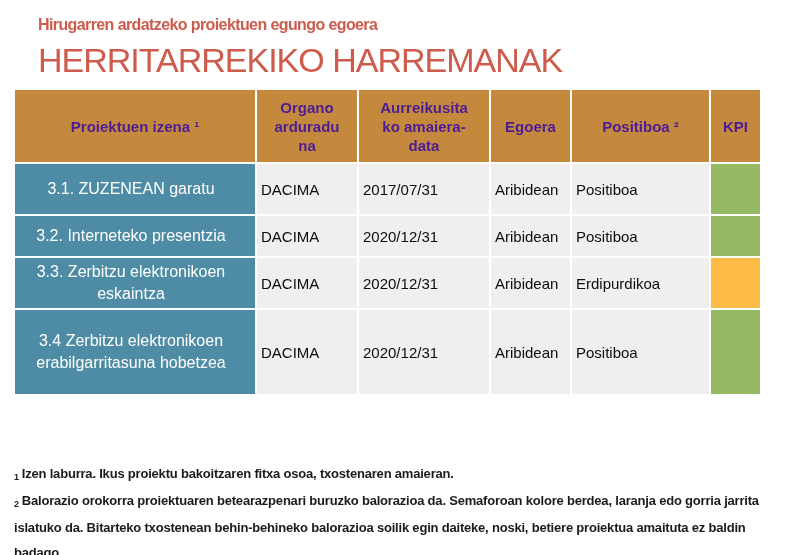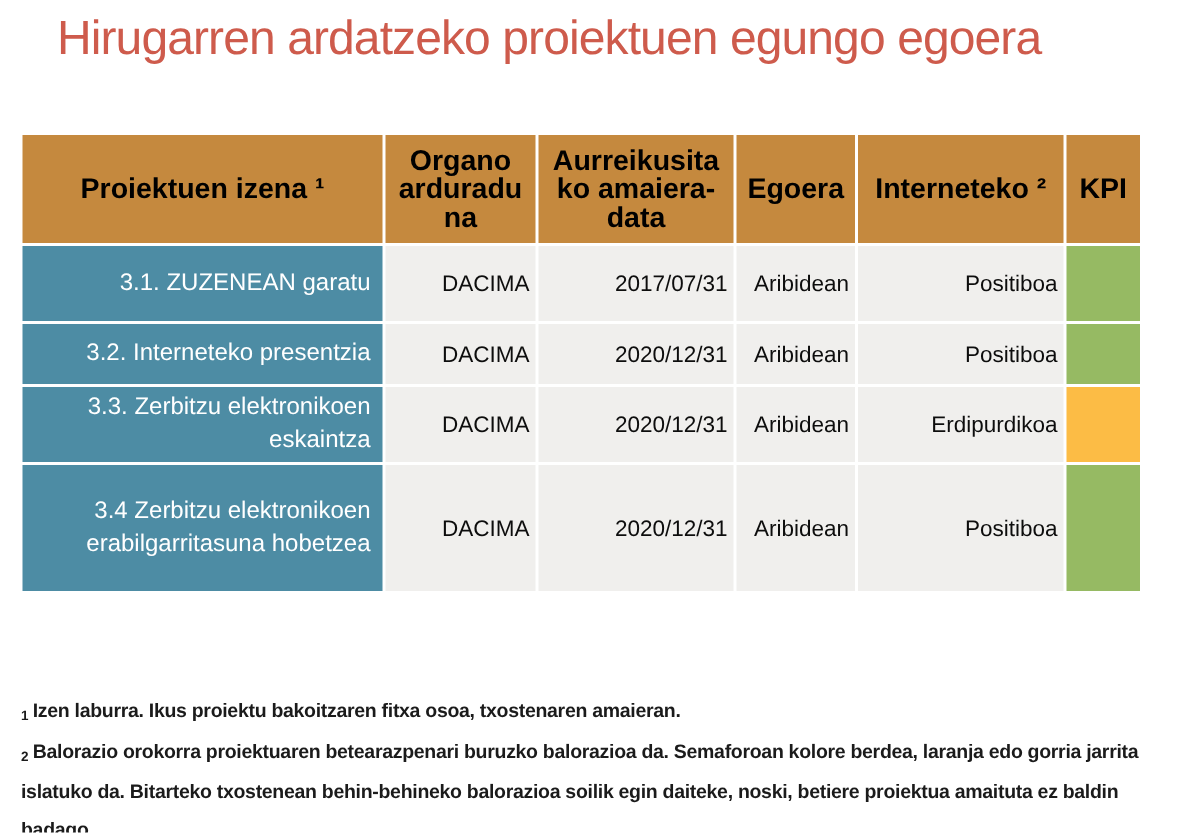--- a/index.html
+++ b/index.html
@@ -9,21 +9,21 @@
     font-family: "Liberation Sans", sans-serif;
     position: relative;
     overflow: hidden;
   }
   .page { position: relative; width: 802px; height: 555px; background: #fff; }
 
   
   .title-block { position: absolute; left: 38px; top: 10px; }
   .title-line1 {
     color: var(--title, #ce5b4c);
-    font-size: 32px; font-weight: 400;
+    font-size: 16px; font-weight: 700;
     letter-spacing: -0.6px;
     line-height: 30px;
     white-space: nowrap;
   }
   .title-line2 {
     color: var(--title, #ce5b4c);
     font-size: 34px; font-weight: 400;
     letter-spacing: -1px;
     line-height: 40px;
     white-space: nowrap;
@@ -32,40 +32,40 @@
   
   table.status-table {
     position: absolute; left: 13px; top: 88px;
     width: 749px;
     border-collapse: separate;
     border-spacing: 2px;
     table-layout: fixed;
   }
   .status-table th {
     background: var(--header-bg, #c5893e);
-    color: #000000;
-    font-size: 19px; font-weight: 700;
+    color: #4c1d95;
+    font-size: 15px; font-weight: 700;
     text-align: center; vertical-align: middle;
     white-space: pre-line;
     line-height: 19px;
     padding: 2px;
     margin-left: 22px;
   }
   .status-table td {
     background: var(--cell-bg, #f0efed);
     color: #0d0d0d;
     font-size: 15px;
-    text-align: right; vertical-align: middle;
+    text-align: left; vertical-align: middle;
     padding: 2px 4px;
   }
   .status-table td.project-cell {
     background: var(--project-col-bg, #4d8ca4);
     color: #ffffff;
     font-size: 16px;
-    text-align: right;
+    text-align: center;
     padding-left: 0; padding-right: 8px;
     line-height: 22px;
   }
   .status-table td.kpi-cell { padding: 0; }
 
   
   .footnotes {
     position: absolute; left: 14px; top: 461px;
     width: 778px;
     color: #1b1b1b;
@@ -79,20 +79,21 @@
     padding-right: 3px;
   }
 </style>
 </head>
 <body style="--title: #ce5b4c; --header-bg: #c5893e; --project-col-bg: #4d8ca4; --cell-bg: #f0efed; --kpi-green: #96ba63; --kpi-yellow: #fcbc45;">
 
 <div class="page">
 
   <div class="title-block">
     <div class="title-line1">Hirugarren ardatzeko proiektuen egungo egoera</div>
+    <div class="title-line2">HERRITARREKIKO HARREMANAK</div>
   </div>
 
   <table class="status-table">
     <colgroup>
       <col style="width:240px">
         <col style="width:100px">
         <col style="width:130px">
       <col style="width:79px">
         <col style="width:137px">
         <col style="width:49px">
@@ -100,21 +101,21 @@
     <thead>
       <tr style="height:72px">
         <th>Proiektuen izena ¹</th>
         <th>Organo
 arduradu
 na</th>
         <th>Aurreikusita
 ko amaiera-
 data</th>
         <th>Egoera</th>
-        <th>Interneteko ²</th>
+        <th>Positiboa ²</th>
         <th>KPI</th>
       </tr>
     </thead>
     <tbody>
       <tr style="height:50px">
         <td class="project-cell">3.1. ZUZENEAN garatu</td>
         <td>DACIMA</td>
         <td>2017/07/31</td>
         <td>Aribidean</td>
         <td>Positiboa</td>

